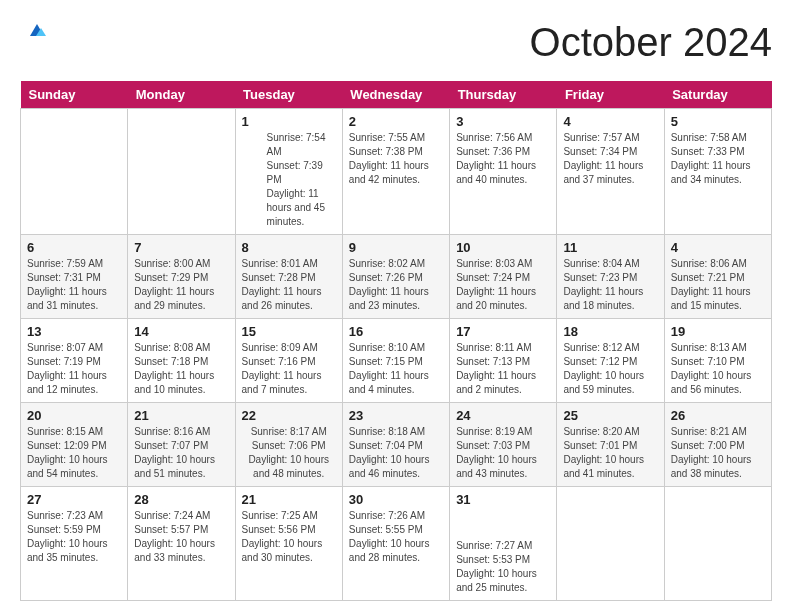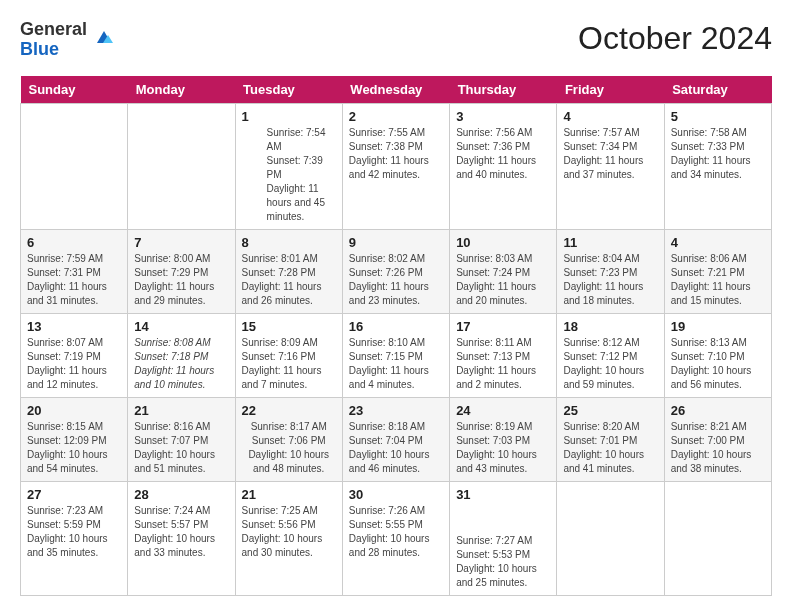--- a/index.html
+++ b/index.html
@@ -32,21 +32,21 @@
     }
     .logo-blue {
       font-size: 18px;
       font-weight: bold;
       color: #1565C0;
     }
     .title-area {
       text-align: right;
     }
     .month-title {
-      font-size: 32px;
+      font-size: 40px;
       font-weight: normal;
       color: #222;
     }
     .subtitle {
       font-size: 14px;
       color: #555;
     }
     table {
       width: 100%;
       border-collapse: collapse;
@@ -90,24 +90,20 @@
     }
     td.empty {
       background-color: inherit;
     }
   </style>
 </head>
 <body>
 
 <div class="header">
   <div class="logo">
-    <div class="logo-text">
-      <span class="logo-general">General</span>
-      <span class="logo-blue">Blue</span>
-    </div>
     <svg width="30" height="30" viewBox="0 0 30 30" style="margin-left:2px;margin-top:-4px;">
       <polygon points="8,20 22,20 15,8" fill="#1565C0"></polygon>
       <polygon points="14,20 24,20 19,12" fill="#4FC3F7"></polygon>
     </svg>
   </div>
   <div class="title-area">
     <div class="month-title">October 2024</div>
   </div>
 </div>
 
@@ -204,21 +200,21 @@
       </tr>
       <tr>
         <td>
           <div class="day-number">13</div>
           <div class="day-detail" style="white-space: pre-line;">Sunrise: 8:07 AM
 Sunset: 7:19 PM
 Daylight: 11 hours and 12 minutes.</div>
         </td>
         <td>
           <div class="day-number">14</div>
-          <div class="day-detail" style="white-space: pre-line; font-style: italic;">Sunrise: 8:08 AM
+          <div class="day-detail" style="white-space: pre-line;">Sunrise: 8:08 AM
 Sunset: 7:18 PM
 Daylight: 11 hours and 10 minutes.</div>
         </td>
         <td>
           <div class="day-number">15</div>
           <div class="day-detail" style="white-space: pre-line;">Sunrise: 8:09 AM
 Sunset: 7:16 PM
 Daylight: 11 hours and 7 minutes.</div>
         </td>
         <td>

